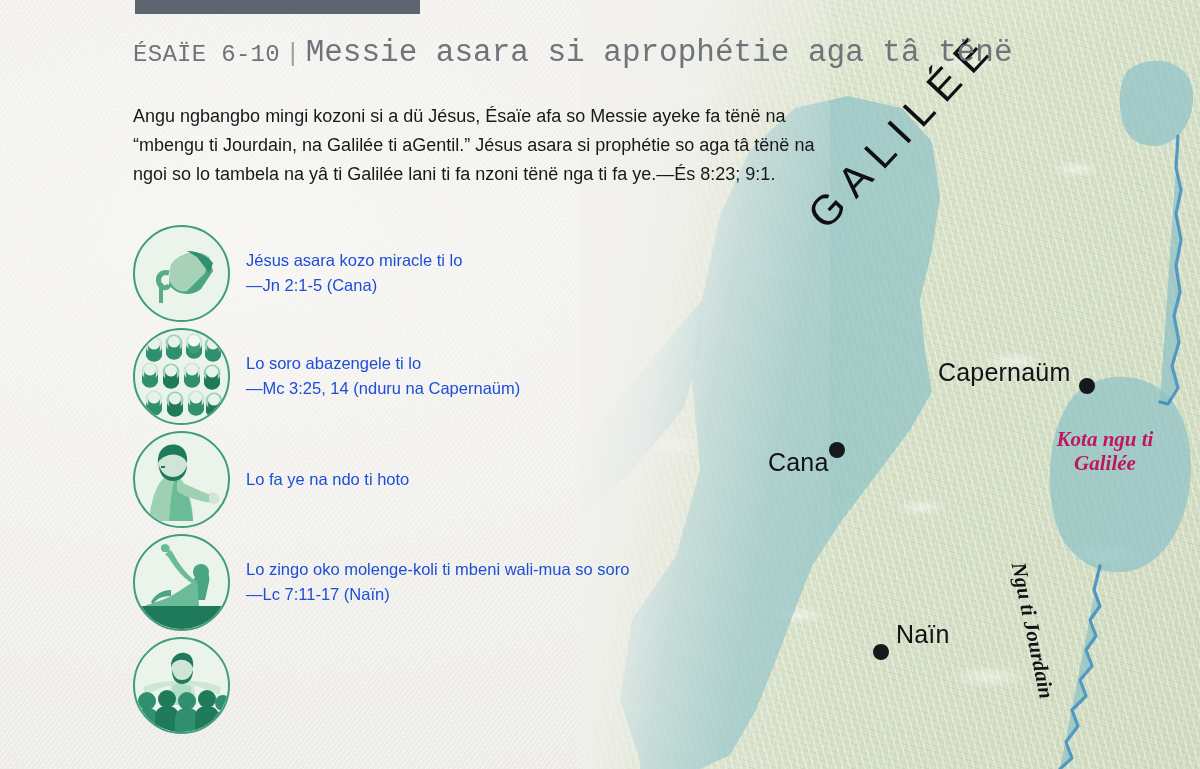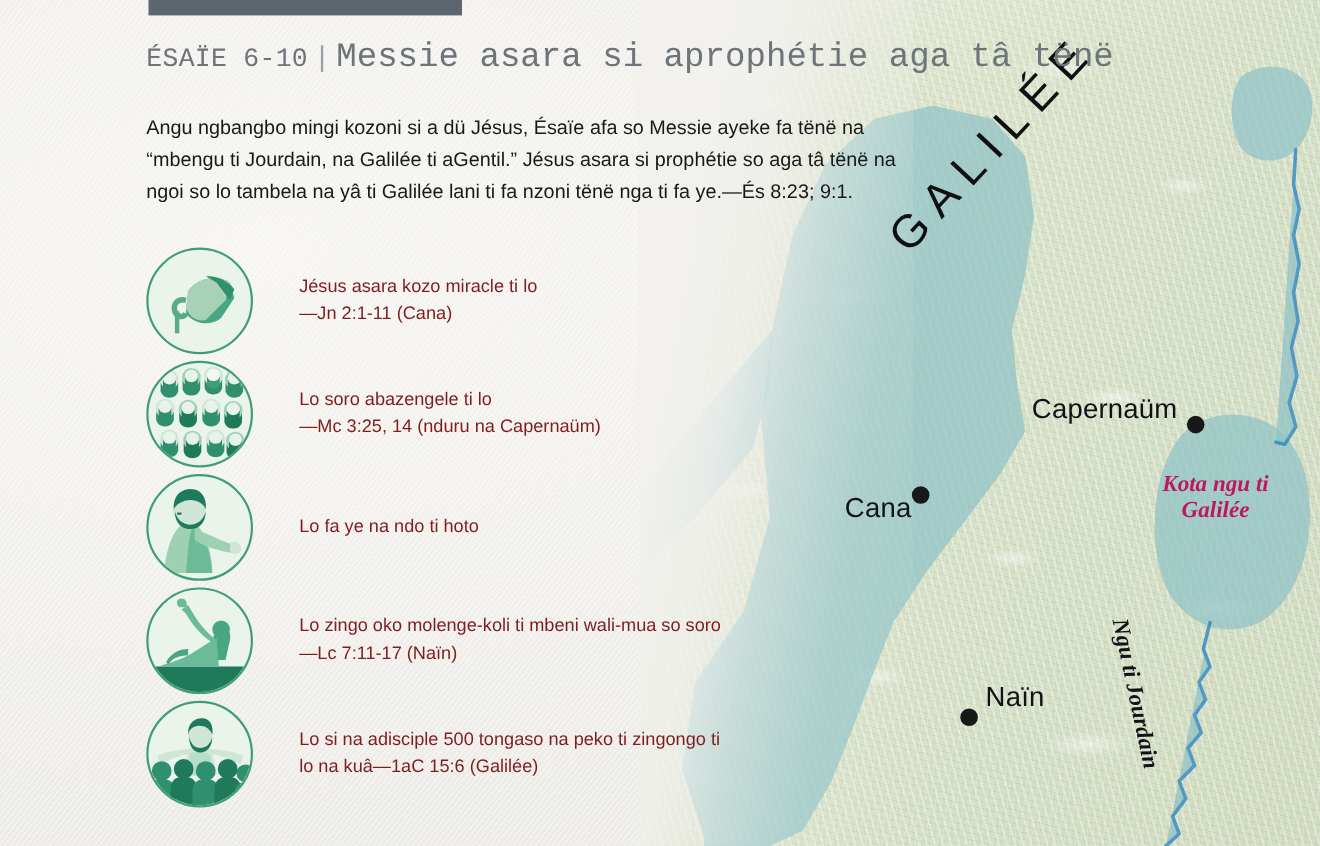--- a/index.html
+++ b/index.html
@@ -113,21 +113,21 @@
   }
 
   
   .list{margin-top:32px;}
   .item{display:flex;align-items:center;height:103px;}
   .badge{
     width:93px;height:93px;border-radius:50%;flex:0 0 93px;
     border:2px solid #3f9e77;background:#eaf4ea;overflow:hidden;position:relative;
   }
   .badge svg{display:block;width:100%;height:100%;}
-  .item-text{margin-left:42px;color:#7f1d1d;font-size:16.5px;line-height:1.5;}
+  .item-text{margin-left:16px;color:#1d4ed8;font-size:16.5px;line-height:1.5;}
 </style>
 </head>
 <body>
 
 <div class="page">
 
   <div class="paper"></div>
 
   <div class="map">
     <div class="map-terrain"></div>
@@ -215,21 +215,21 @@
               <path d="M36 38 C44 26, 62 22, 74 30 L78 44 L66 62 C56 70, 42 68, 34 58 Z" fill="#4aa583"></path>
               <path d="M36 38 C44 26, 62 22, 74 30 L70 46 L52 64 C44 66, 36 60, 34 52 Z" fill="#a8d2b8"></path>
               <path d="M52 24 C62 24, 72 28, 78 36 L74 46 L62 30 Z" fill="#2f8f6f"></path>
               <path d="M34 46 C26 44, 22 50, 24 56 C26 62, 32 62, 34 58" fill="none" stroke="#58ab86" stroke-width="5"></path>
               <path d="M26 56 L26 76" stroke="#58ab86" stroke-width="4" fill="none"></path>
             </g>
           </svg>
         </div>
         <div class="item-text">
           <div>Jésus asara kozo miracle ti lo</div>
-          <div>—Jn 2:1-11 (Cana)</div>
+          <div>—Jn 2:1-5 (Cana)</div>
         </div>
       </div>
 
       <div class="item">
         <div class="badge">
           <svg viewBox="0 0 93 93">
             <g id="faces">
               <g transform="translate(10,6)">
                 <circle cx="9" cy="9" r="8.5" fill="#cfe6d6"></circle>
                   <path d="M1 12 a8.5 8.5 0 0 0 16 0 l0 8 a8.5 8.5 0 0 1 -16 0 Z" fill="#2f8f6f"></path>
@@ -371,21 +371,17 @@
                 <path d="M20 93 L20 78 C20 70, 26 67, 32 67 C38 67, 44 70, 44 78 L44 93 Z" fill="#1f7a5c"></path>
               <circle cx="52" cy="62" r="9" fill="#2f8f6f"></circle>
                 <path d="M40 93 L40 80 C40 72, 46 69, 52 69 C58 69, 64 72, 64 80 L64 93 Z" fill="#2f8f6f"></path>
               <circle cx="72" cy="60" r="9" fill="#1f7a5c"></circle>
                 <path d="M60 93 L60 78 C60 70, 66 67, 72 67 C78 67, 84 70, 84 78 L84 93 Z" fill="#1f7a5c"></path>
               <circle cx="88" cy="64" r="8" fill="#2f8f6f"></circle>
                 <path d="M78 93 L78 82 C78 75, 83 72, 88 72 C93 72, 93 75, 93 82 L93 93 Z" fill="#2f8f6f"></path>
             </g>
           </svg>
         </div>
-        <div class="item-text">
-          <div>Lo si na adisciple 500 tongaso na peko ti zingongo ti</div>
-          <div>lo na kuâ—1aC 15:6 (Galilée)</div>
-        </div>
       </div>
 
     </div>
   </div>
 </div>
 
 </body></html>

